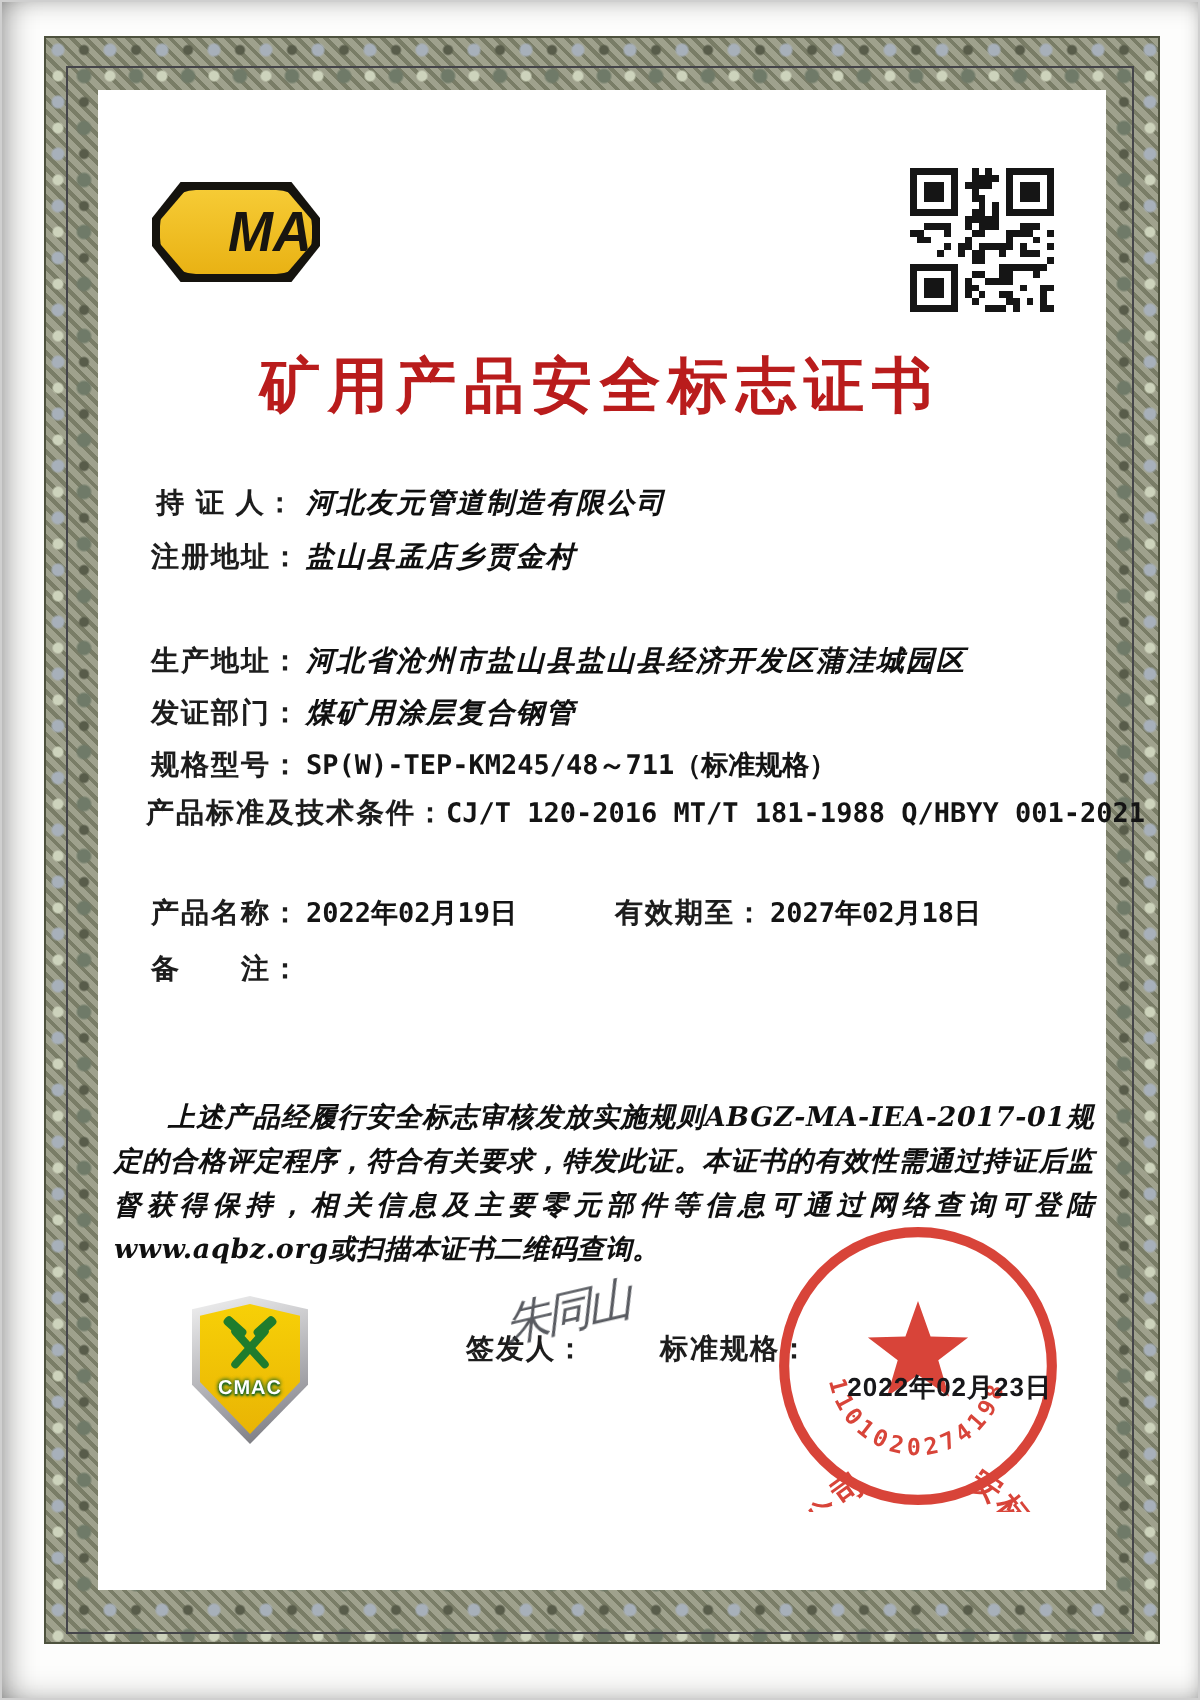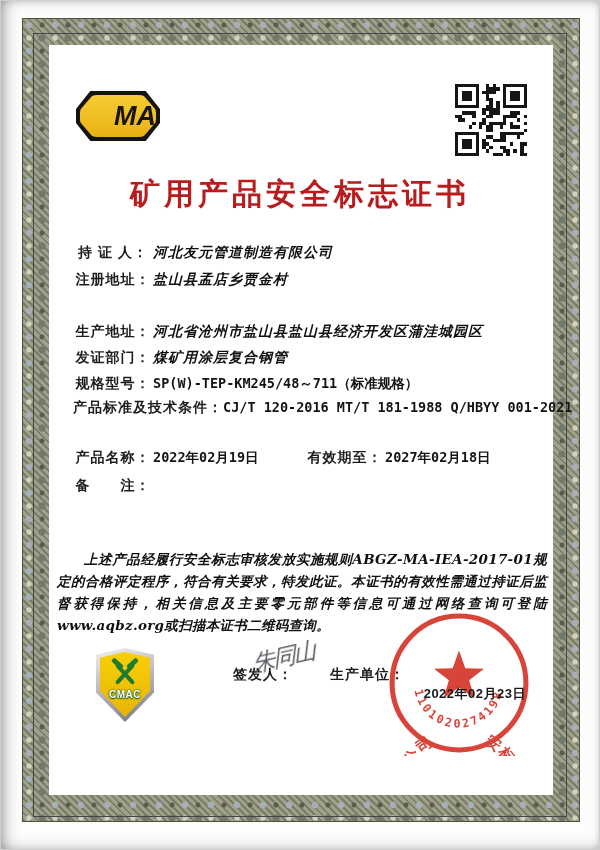--- a/index.html
+++ b/index.html
@@ -261,21 +261,21 @@
           <span class="bar b"></span>
           <span class="head a"></span>
           <span class="head b"></span>
       </div>
       <div class="cmac-label">CMAC</div>
     </div>
   </div>
 
   <div class="signer">签发人：</div>
   <div class="signature">朱同山</div>
-  <div class="dept">生产单位：</div>
+  <div class="dept">标准规格：</div>
 
   <div class="seal">
     <svg width="146" height="146" viewBox="0 0 144 144" xmlns="http://www.w3.org/2000/svg">
       <g opacity="0.9">
         <circle cx="72" cy="72" r="66" fill="none" stroke="#d43024" stroke-width="5"></circle>
         <polygon points="72,40 78.2,57.5 96.7,58 82,69.2 87.3,87 72,76.5 56.7,87 62,69.2 47.3,58 65.8,57.5" fill="#d43024"></polygon>
         <defs>
           <path id="sealTop" d="M 72,126 A 54,54 0 1 1 71.9,126.001" fill="none"></path>
           <path id="sealBot" d="M 72,28 A 44,44 0 1 0 72.1,28.001" fill="none"></path>
         </defs>

